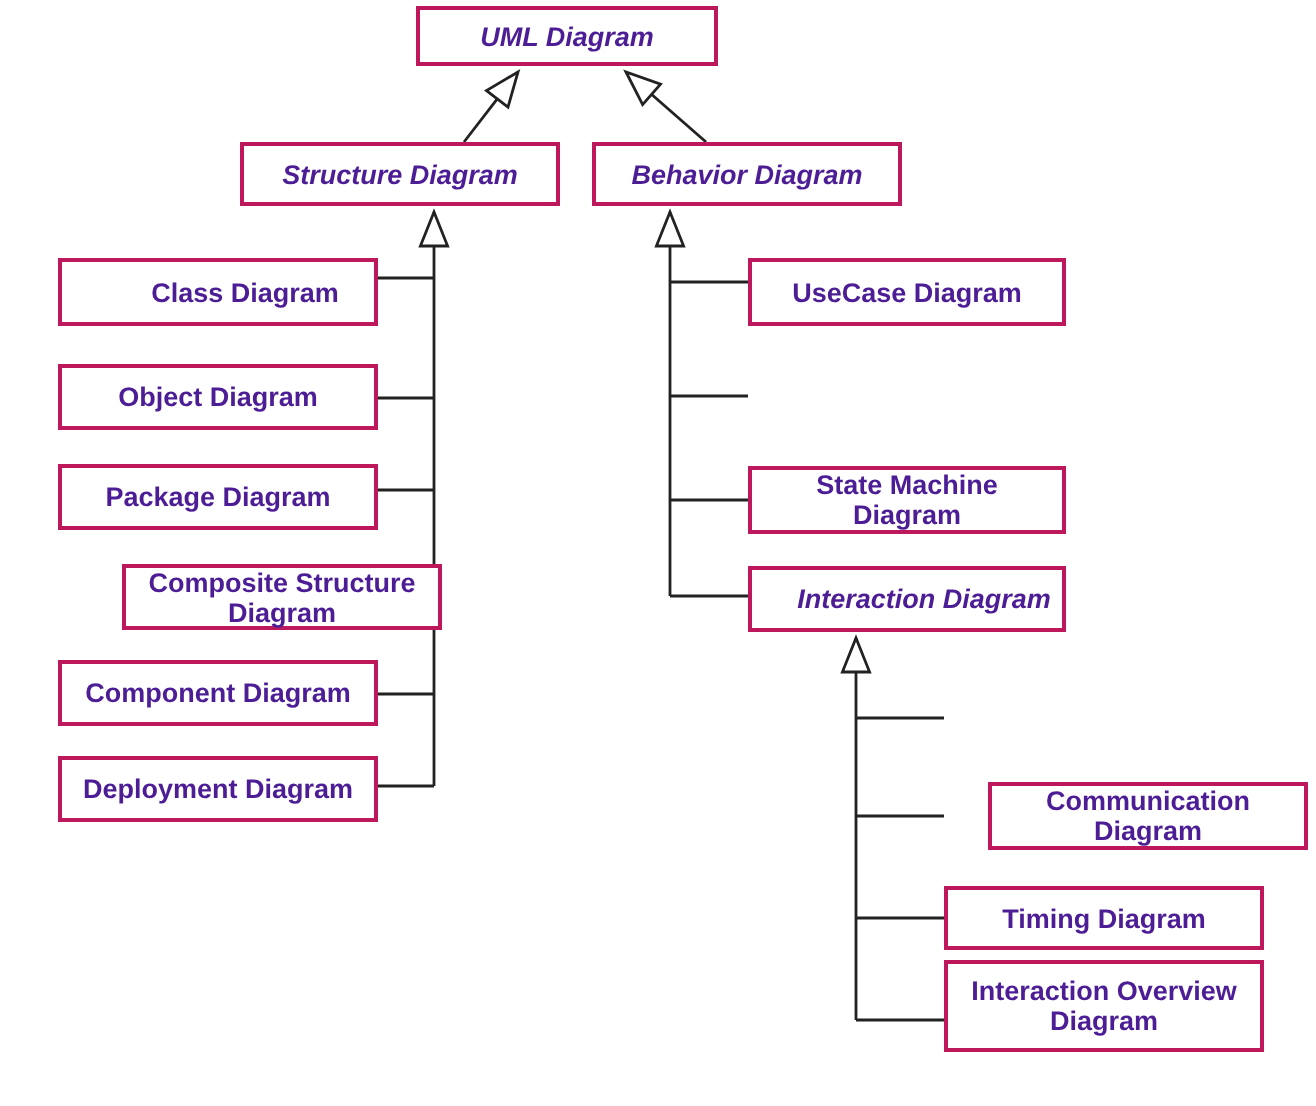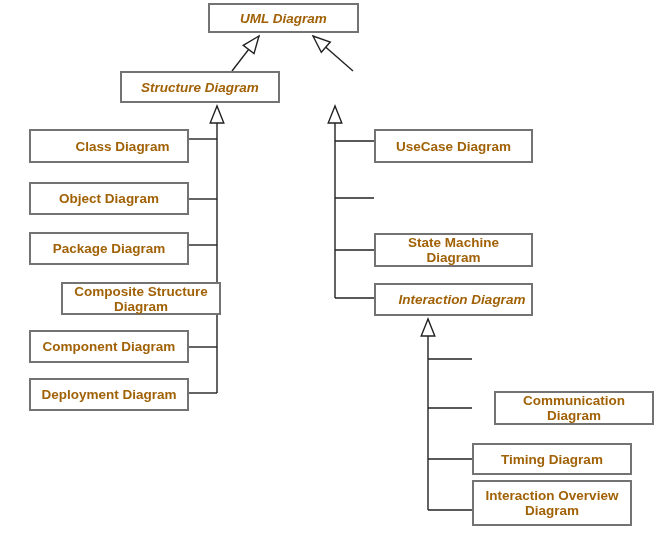--- a/index.html
+++ b/index.html
@@ -19,26 +19,26 @@
   }
   .wires {
     position: absolute;
     left: 0;
     top: 0;
   }
   .node {
     position: absolute;
     box-sizing: border-box;
     background: #ffffff;
-    border: 2px solid #737373;
+    border: 2px solid #be185d;
     display: flex;
     align-items: center;
     justify-content: center;
     text-align: center;
-    color: #a16207;
+    color: #4c1d95;
     font-size: 13.5px;
     font-weight: bold;
     line-height: 15px;
     white-space: pre-line;
   }
   .node.abstract {
     font-style: italic;
   }
   .node .lbl {
     padding: 0 4px;
@@ -83,20 +83,23 @@
     </g>
   </svg>
 
   <div class="node abstract" style="left:208px; top:3px; width:151px; height:30px;">
     <span class="lbl">UML Diagram</span>
   </div>
 
   <div class="node abstract" style="left:120px; top:71px; width:160px; height:32px;">
     <span class="lbl">Structure Diagram</span>
   </div>
+  <div class="node abstract" style="left:296px; top:71px; width:155px; height:32px;">
+    <span class="lbl">Behavior Diagram</span>
+  </div>
 
   <div class="node" style="left:29px; top:129px; width:160px; height:34px;padding-left:27px;">
     <span class="lbl">Class Diagram</span>
   </div>
   <div class="node" style="left:29px; top:182px; width:160px; height:33px;">
     <span class="lbl">Object Diagram</span>
   </div>
   <div class="node" style="left:29px; top:232px; width:160px; height:33px;">
     <span class="lbl">Package Diagram</span>
   </div>

